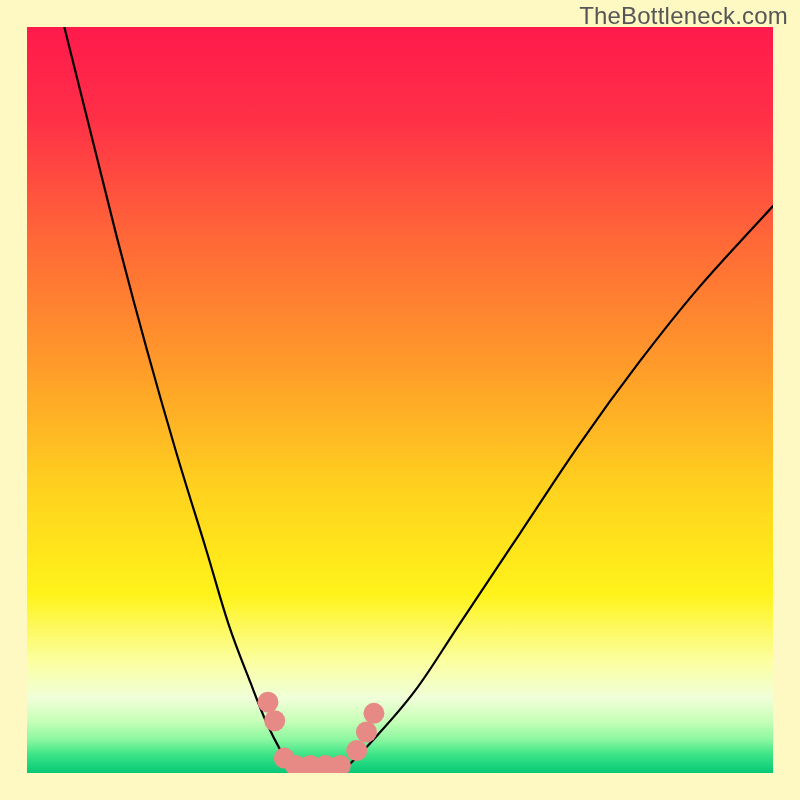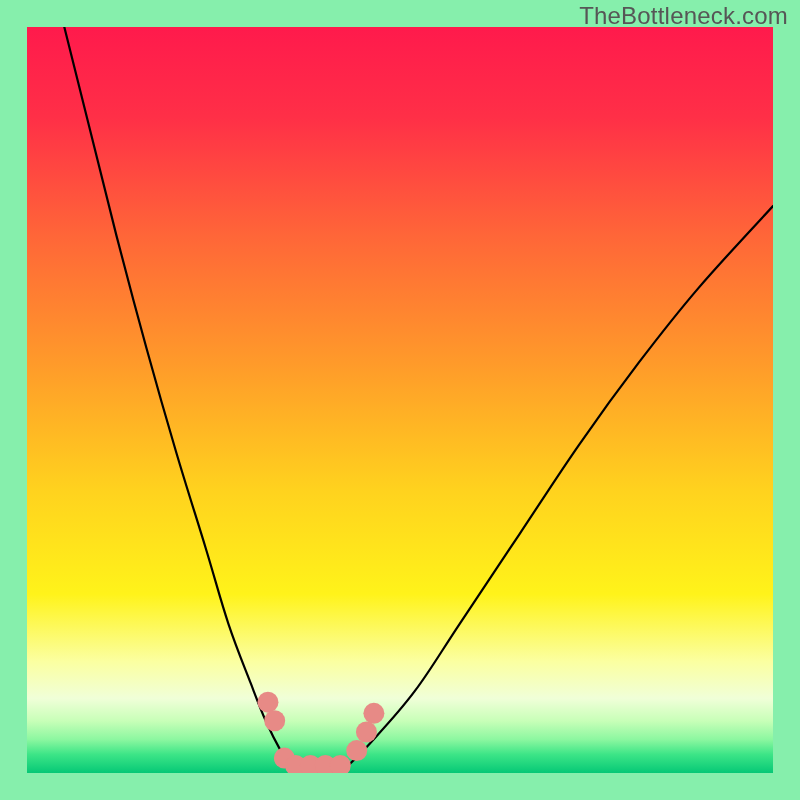--- a/index.html
+++ b/index.html
@@ -10,21 +10,21 @@
     height: 800px;
     overflow: hidden;
     position: relative;
   }
   .frame {
     position: absolute;
     top: 0;
     left: 0;
     width: 800px;
     height: 800px;
-    background: #86efac;
+    background: #fef9c3;
   }
   .plot-area {
     position: absolute;
     top: 27px;
     left: 27px;
     width: 746px;
     height: 746px;
     overflow: hidden;
   }
   .watermark {

